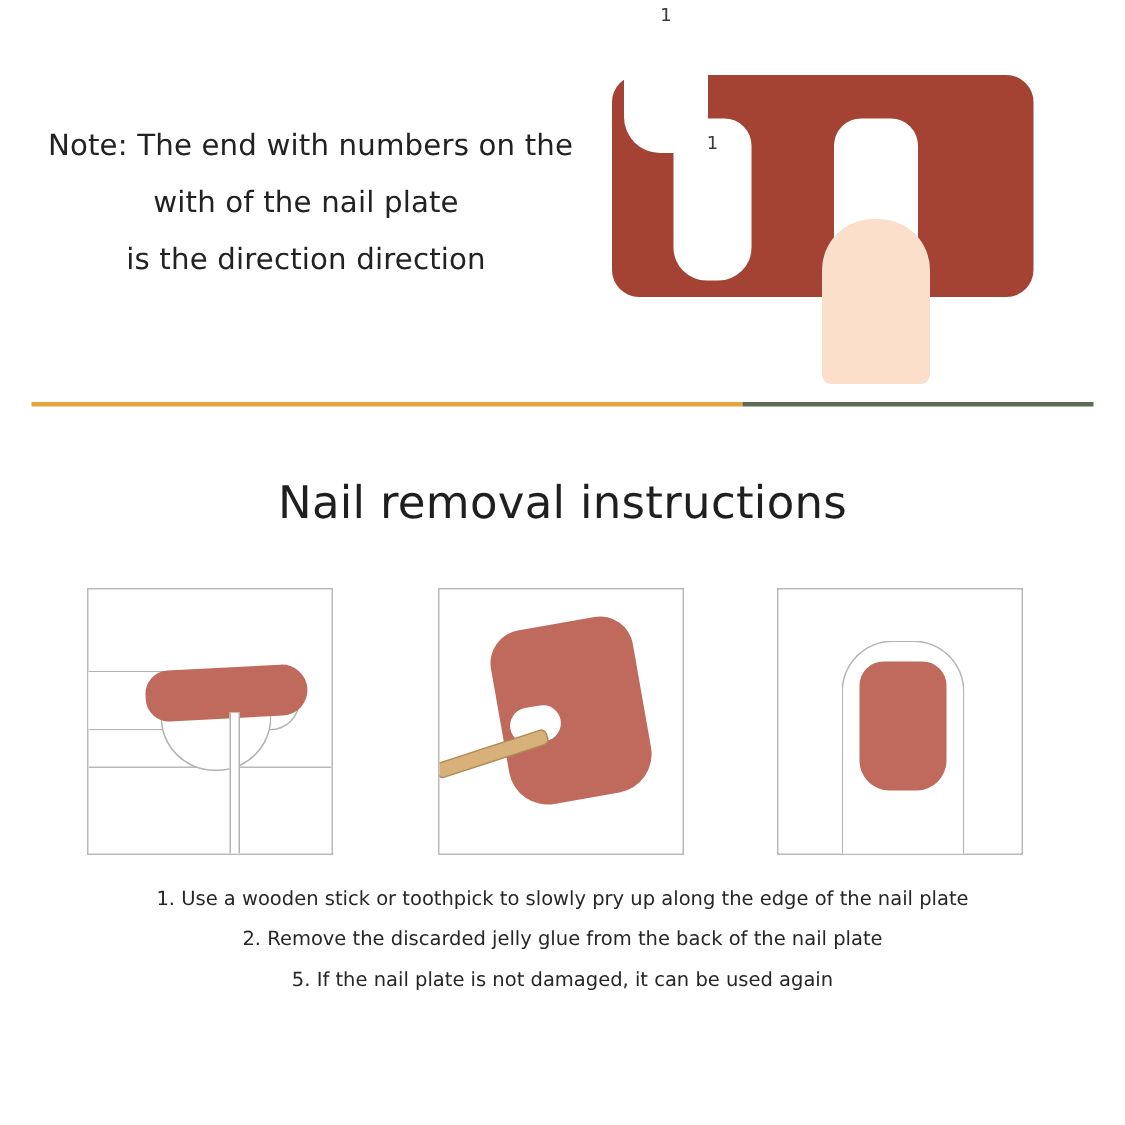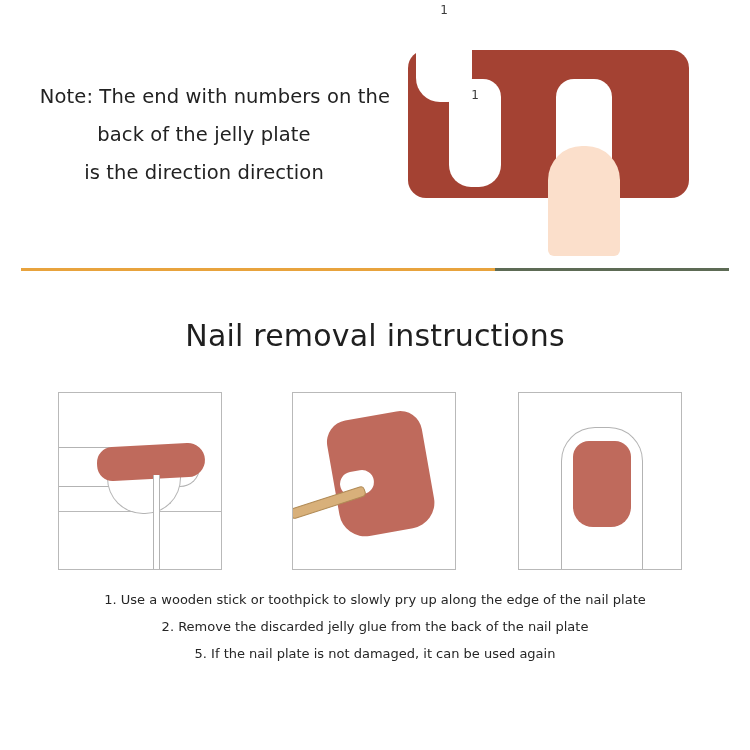--- a/index.html
+++ b/index.html
@@ -36,21 +36,21 @@
     text-align: center;
     font-size: 19.5px;
     line-height: 38px;
     color: #222;
     letter-spacing: 0.1px;
   }
   .note-line {
     display: block;
     white-space: nowrap;
   }
-  .note-line.l1 { text-align: right; padding-left: 6px; }
+  .note-line.l1 { text-align: center; padding-left: 6px; }
 
   
   .plate-card {
     position: absolute;
     left: 408px;
     top: 10px;
     width: 281px;
     height: 148px;
     background: #a44233;
     border-radius: 18px;
@@ -285,21 +285,21 @@
 </style>
 </head>
 <body>
 
 <div class="page">
 
   <div class="note-section">
 
     <div class="note-text">
       <span class="note-line l1">Note: The end with numbers on the</span>
-      <span class="note-line">back of the jelly plate</span>
+      <span class="note-line">with of the nail plate</span>
       <span class="note-line">is the direction direction</span>
     </div>
 
     <div class="plate-card">
       <div class="nail-slot left">
         <span class="slot-number">1</span>
       </div>
       <div class="nail-slot right"></div>
       <div class="finger"></div>
       <div class="finger-nail">

